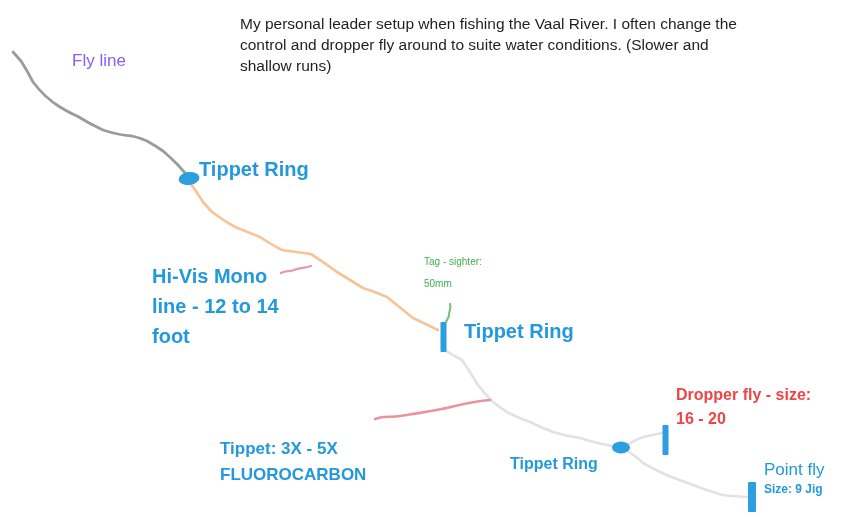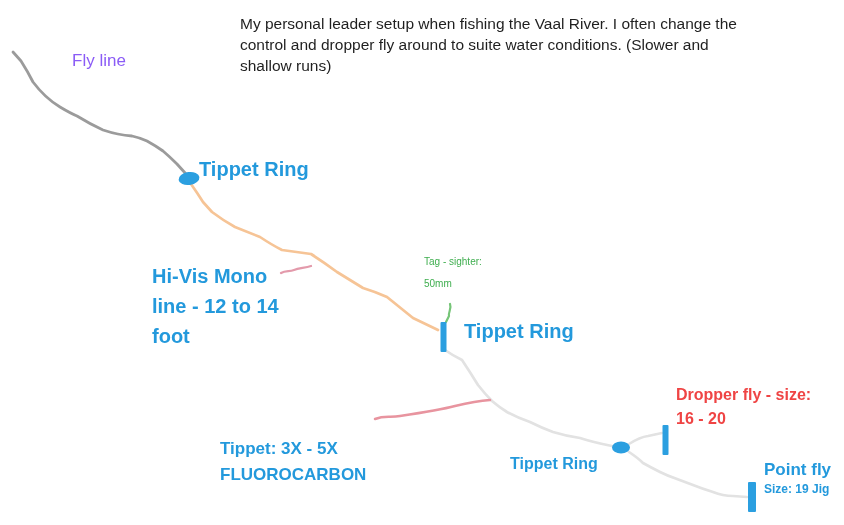--- a/index.html
+++ b/index.html
@@ -70,21 +70,21 @@
     line-height: 24px;
     color: #ef4444;
   }
   .ring3-lbl {
     left: 510px; top: 453px;
     font-size: 16px; font-weight: 600;
     color: #2399dc;
   }
   .pointfly-lbl {
     left: 764px; top: 459px;
-    font-size: 17px; font-weight: 700;
+    font-size: 17px; font-weight: 400;
     color: #2399dc;
   }
   .pointsize-lbl {
     left: 764px; top: 482px;
     font-size: 12px; font-weight: 700;
     color: #2399dc;
   }
 </style>
 </head>
 <body>
@@ -144,15 +144,15 @@
   <div class="lbl fluoro-lbl">Tippet: 3X - 5X
 FLUOROCARBON</div>
 
   <div class="lbl dropper-lbl">Dropper fly - size:
 16 - 20</div>
 
   <div class="lbl ring3-lbl">Tippet Ring</div>
 
   <div class="lbl pointfly-lbl">Point fly</div>
 
-  <div class="lbl pointsize-lbl">Size: 19 Jig</div>
+  <div class="lbl pointsize-lbl">Size: 9 Jig</div>
 
 </div>
 
 </body></html>

